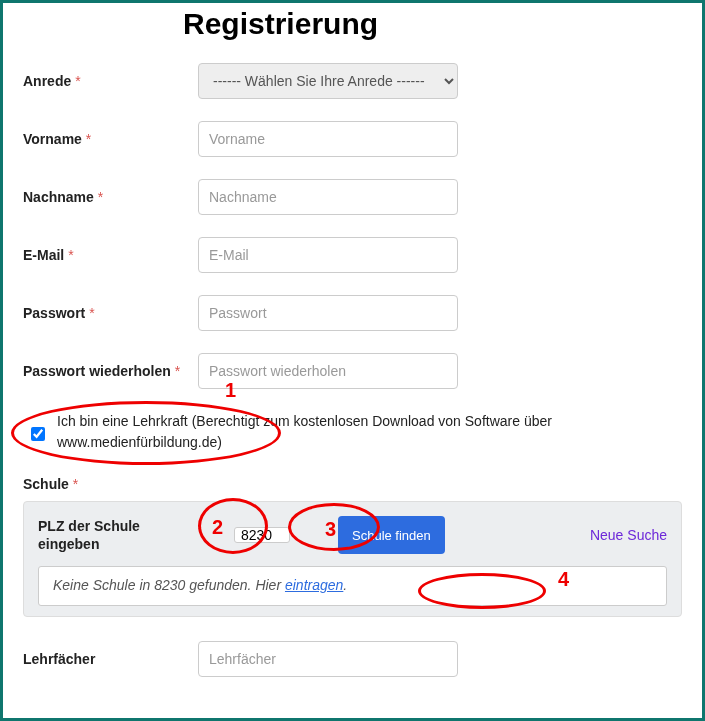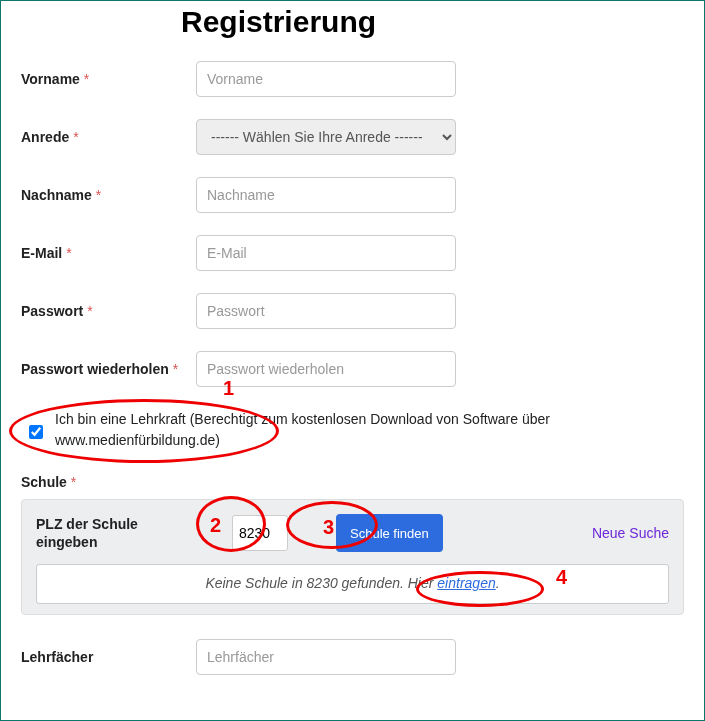--- a/index.html
+++ b/index.html
@@ -6,21 +6,21 @@
   body {
     margin: 0;
     font-family: Arial, Helvetica, sans-serif;
     font-size: 14px;
     color: #222;
     background: #fff;
   }
   .page {
     width: 705px;
     height: 721px;
-    border: 1px solid #0f766e;
+    border: 3px solid #0f766e;
     position: relative;
     padding: 0 20px 32px 20px;
     overflow: hidden;
   }
   h1.title {
     font-size: 30px;
     font-weight: bold;
     margin: 4px 0 22px 160px;
     color: #000;
   }
@@ -85,21 +85,21 @@
     align-items: center;
     gap: 36px;
   }
   .schule-top .plz-label {
     width: 160px;
     font-weight: bold;
     line-height: 1.3;
   }
   .plz-input {
     width: 56px;
-    height: 36px;
+    height: 16px;
     border: 1px solid #ccc;
     border-radius: 3px;
     padding: 4px 6px;
     font-size: 14px;
     background: #fff;
     margin-right: 12px;
   }
   .btn-primary {
     background: #2d6cdf;
     color: #fff;
@@ -117,21 +117,21 @@
     cursor: pointer;
   }
   .result-box {
     background: #fff;
     border: 1px solid #ccc;
     border-radius: 3px;
     margin-top: 12px;
     padding: 10px 14px;
     font-style: italic;
     color: #555;
-    text-align: center;
+    text-align: left;
     position: relative;
     overflow-y: scroll;
     height: 40px;
   }
   .result-box a {
     color: #2d6cdf;
     text-decoration: underline;
     cursor: pointer;
   }
 
@@ -152,35 +152,35 @@
   }
 </style>
 </head>
 <body>
 
 <div class="page">
   <h1 class="title">Registrierung</h1>
 
   <div class="form-row">
     <div class="label-col">
-      <span>Vorname</span> <span class="required">*</span>
-    </div>
-    <div class="input-col">
-      <input class="control" type="text" placeholder="Vorname" style="">
-    </div>
-  </div>
-
-  <div class="form-row">
-    <div class="label-col">
       <span>Anrede</span> <span class="required">*</span>
     </div>
     <div class="input-col">
       <select class="control">
         <option>------ Wählen Sie Ihre Anrede ------</option>
       </select>
+    </div>
+  </div>
+
+  <div class="form-row">
+    <div class="label-col">
+      <span>Vorname</span> <span class="required">*</span>
+    </div>
+    <div class="input-col">
+      <input class="control" type="text" placeholder="Vorname" style="">
     </div>
   </div>
 
   <div class="form-row">
     <div class="label-col">
       <span>Nachname</span> <span class="required">*</span>
     </div>
     <div class="input-col">
       <input class="control" type="text" placeholder="Nachname" style="">
     </div>

